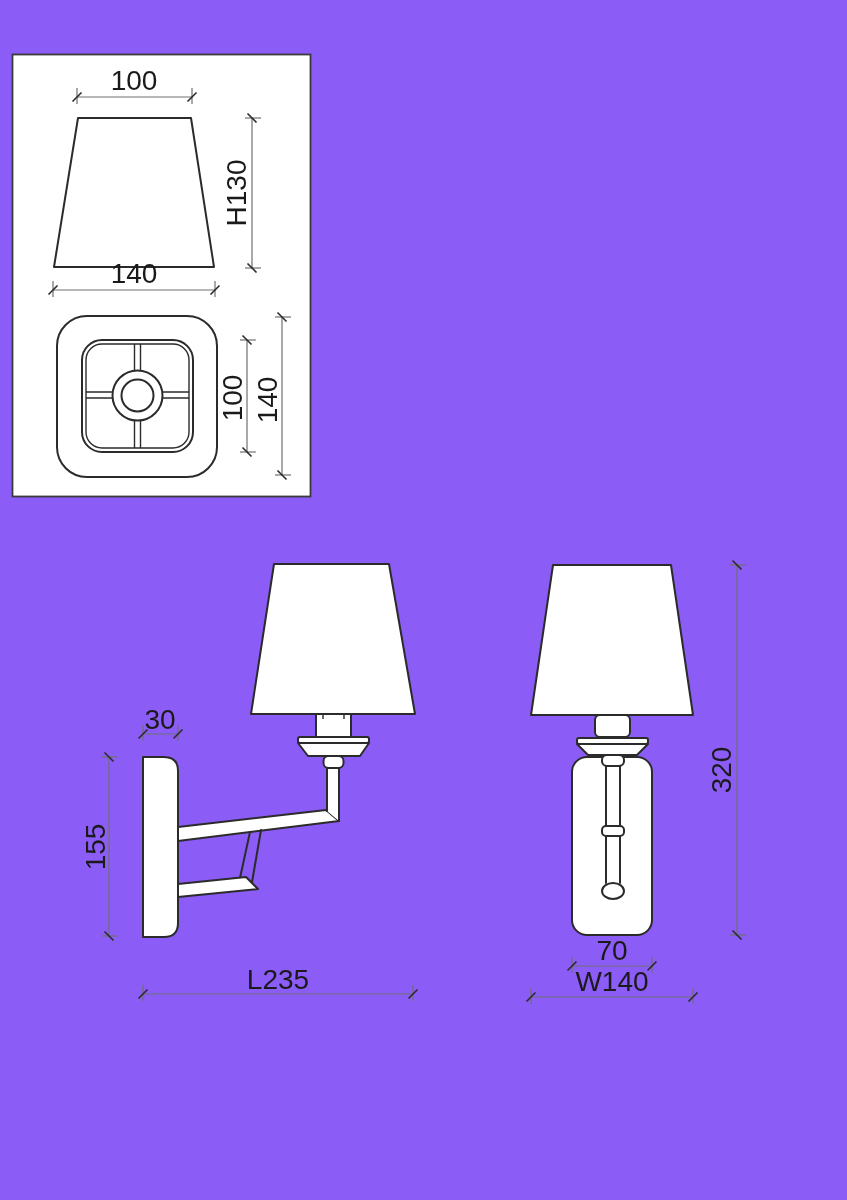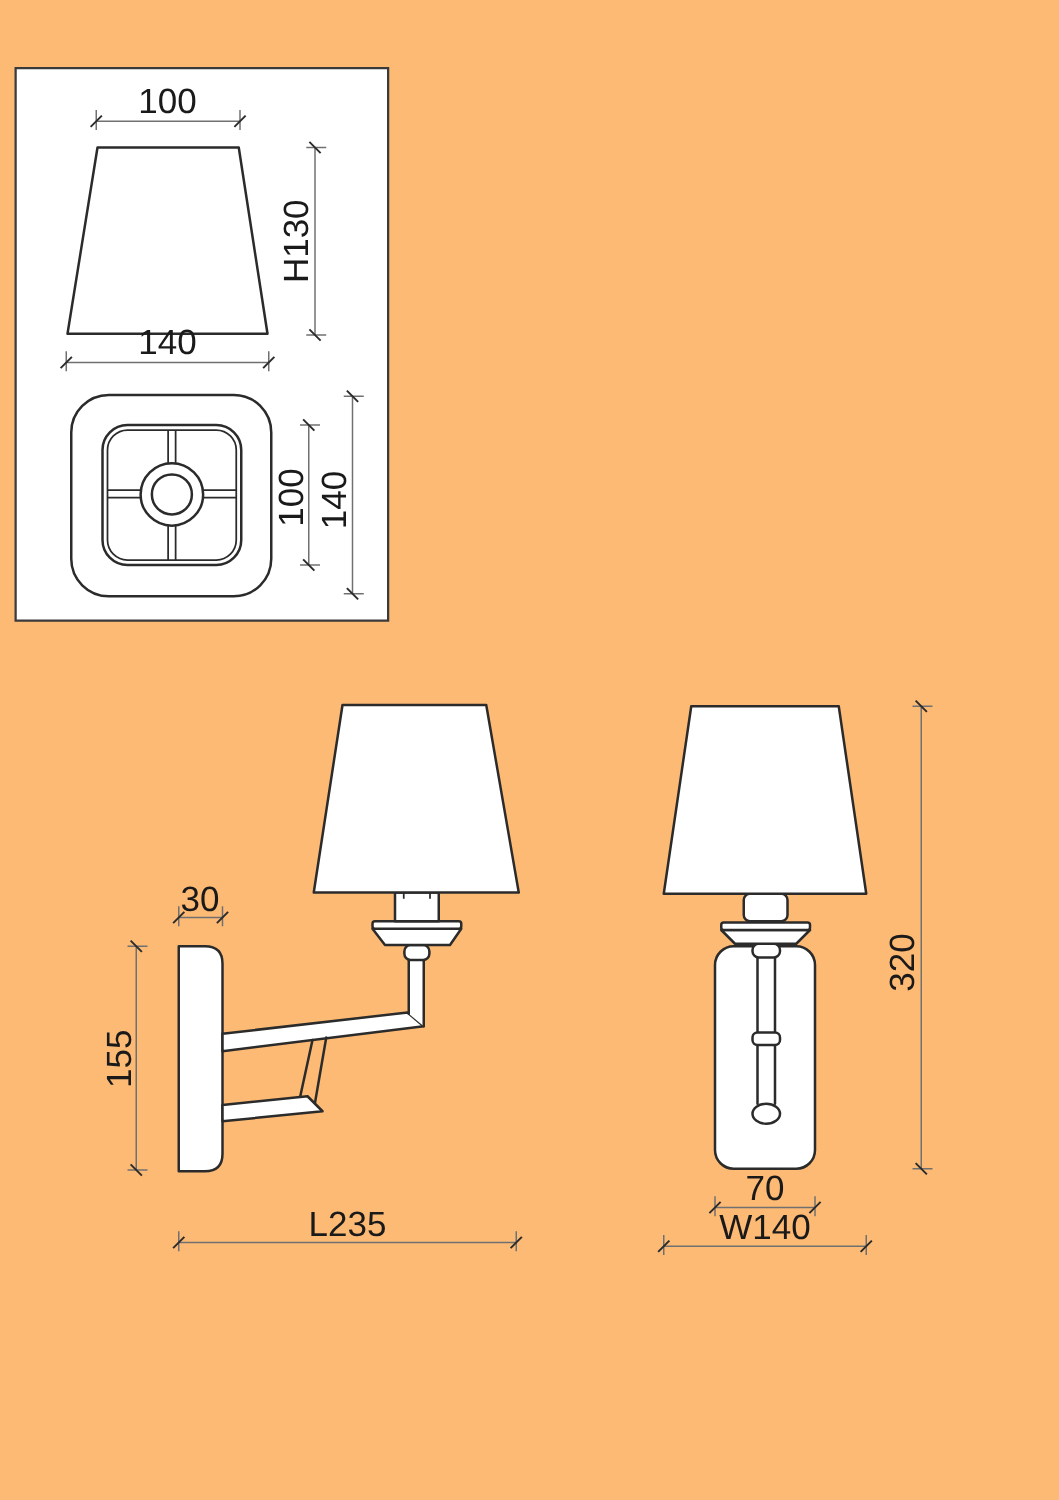--- a/index.html
+++ b/index.html
@@ -1,19 +1,19 @@
 <!DOCTYPE html>
 <html><head>
 <meta charset="utf-8">
 <style>
   html,body{margin:0;padding:0;background:#ffffff;}
   #canvas{
     position:relative;
     width:847px;height:1200px;
-    background:#fdba74;
+    background:#8b5cf6;
     font-family:"Liberation Sans", sans-serif;
     overflow:hidden;
   }
   svg{position:absolute;left:0;top:0;}
   .outline{fill:#ffffff;stroke:#2b2b2b;stroke-width:2;stroke-linejoin:round;stroke-linecap:round;}
   .line{fill:none;stroke:#2b2b2b;stroke-width:2;stroke-linejoin:round;stroke-linecap:round;}
   .thin{fill:none;stroke:#2b2b2b;stroke-width:1.4;}
   .boxborder{fill:#ffffff;stroke:#3a3a3a;stroke-width:1.8;}
   .dim{fill:none;stroke:#707070;stroke-width:1.2;}
   text.lbl{font-family:"Liberation Sans", sans-serif;font-size:28px;fill:#1a1a1a;}

